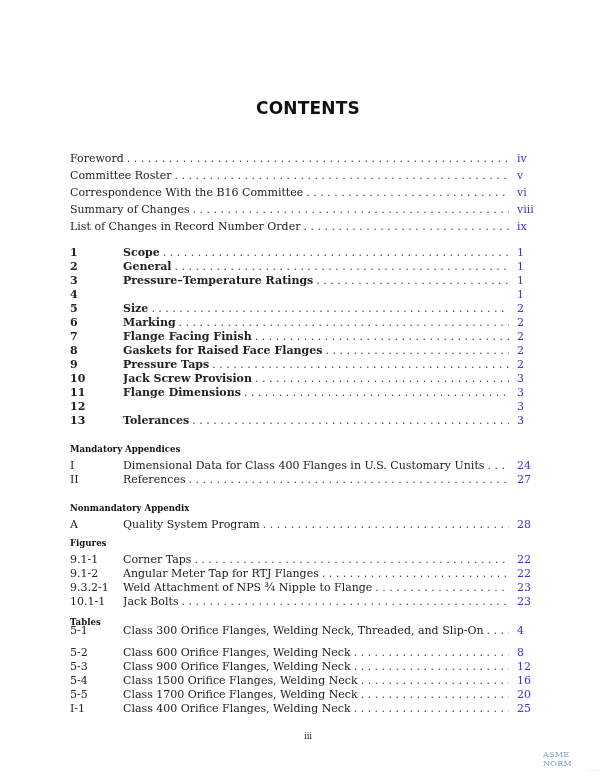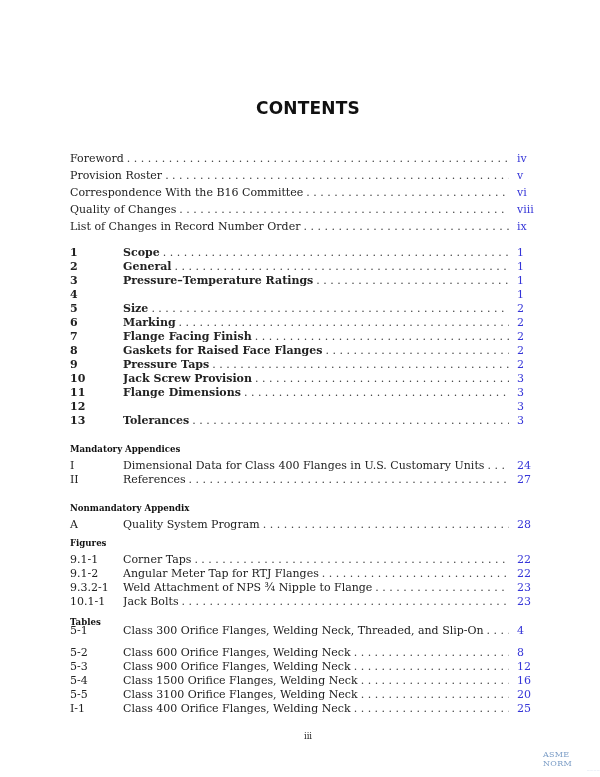--- a/index.html
+++ b/index.html
@@ -32,35 +32,35 @@
 
 <div class="row front" style="top:152px">
   <span class="stop">
       <span class="lbl">Foreword</span>
       <span class="leader"></span>
     </span>
   <span class="page">iv</span>
 </div>
 <div class="row front" style="top:169px">
   <span class="stop">
-      <span class="lbl">Provision Roster</span>
+      <span class="lbl">Committee Roster</span>
       <span class="leader"></span>
     </span>
   <span class="page">v</span>
 </div>
 <div class="row front" style="top:186px">
   <span class="stop">
       <span class="lbl">Correspondence With the B16 Committee</span>
       <span class="leader"></span>
     </span>
   <span class="page">vi</span>
 </div>
 <div class="row front" style="top:203px">
   <span class="stop">
-      <span class="lbl">Quality of Changes</span>
+      <span class="lbl">Summary of Changes</span>
       <span class="leader"></span>
     </span>
   <span class="page">viii</span>
 </div>
 <div class="row front" style="top:220px">
   <span class="stop">
       <span class="lbl">List of Changes in Record Number Order</span>
       <span class="leader"></span>
     </span>
   <span class="page">ix</span>
@@ -254,21 +254,21 @@
   <span class="num">5-4</span>
   <span class="stop" style="width:390px">
       <span class="lbl">Class 1500 Orifice Flanges, Welding Neck</span>
       <span class="leader"></span>
     </span>
   <span class="page">16</span>
 </div>
 <div class="row" style="top:688px">
   <span class="num">5-5</span>
   <span class="stop" style="width:390px">
-      <span class="lbl">Class 3100 Orifice Flanges, Welding Neck</span>
+      <span class="lbl">Class 1700 Orifice Flanges, Welding Neck</span>
       <span class="leader"></span>
     </span>
   <span class="page">20</span>
 </div>
 <div class="row" style="top:702px">
   <span class="num">I-1</span>
   <span class="stop" style="width:390px">
       <span class="lbl">Class 400 Orifice Flanges, Welding Neck</span>
       <span class="leader"></span>
     </span>

